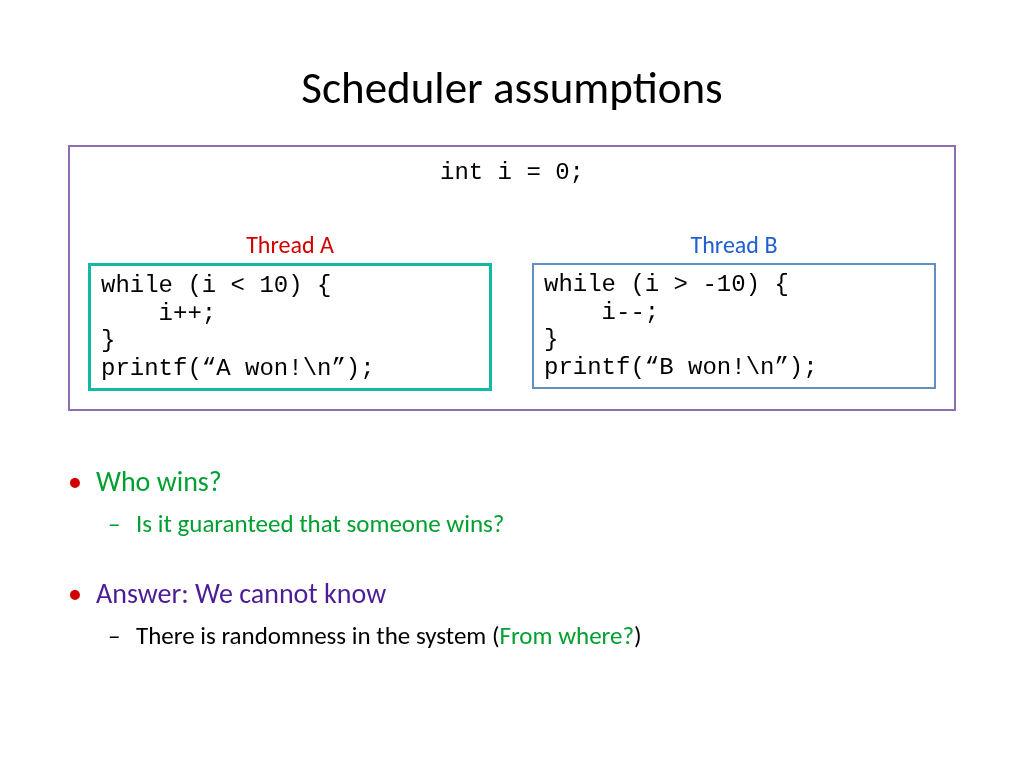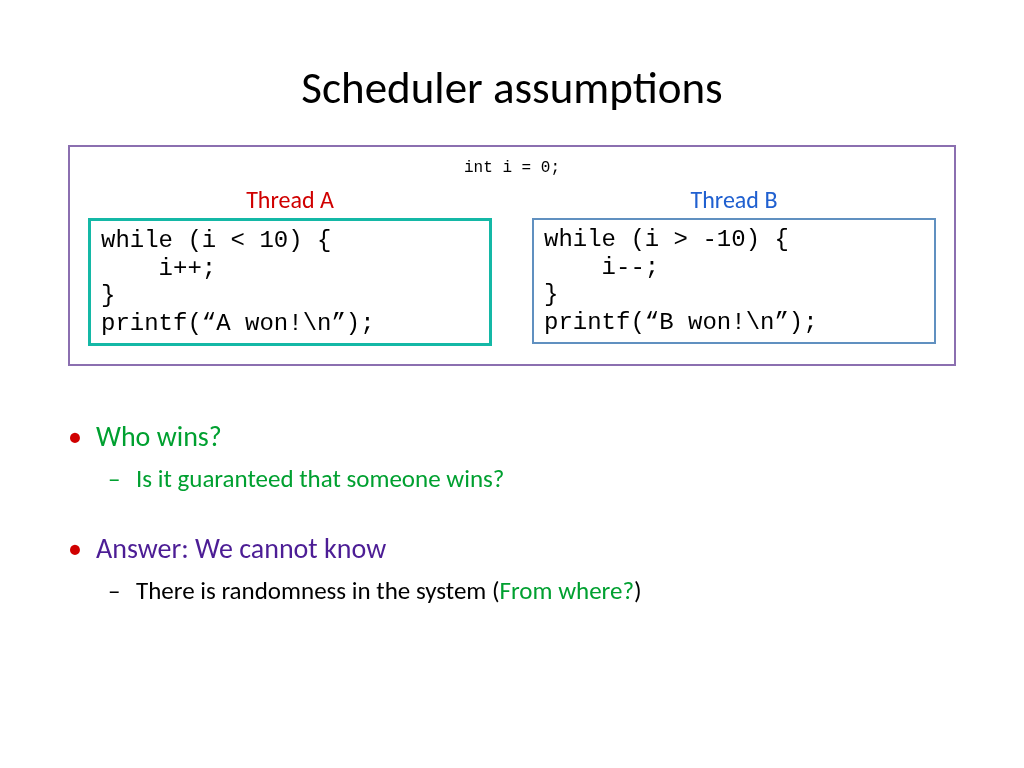--- a/index.html
+++ b/index.html
@@ -1,23 +1,23 @@
 <!DOCTYPE html>
 <html><head>
 <meta charset="utf-8">
 <style>
   * { box-sizing: border-box; margin: 0; padding: 0; }
   html, body { width: 1024px; height: 768px; font-family: Calibri, Arial, sans-serif; background: #fff; color: #000; }
   .slide { width: 1024px; height: 592px; padding: 0 68px; position: relative; }
   .title { font-size: 45px; text-align: center; padding-top: 60px; padding-bottom: 30px; font-weight: 400; }
   .outer-box { border: 2px solid #8b6fb0; padding: 12px 18px 18px 18px; }
-  .shared { font-family: "Courier New", monospace; font-size: 16px; text-align: center; margin-bottom: 8px; }
+  .shared { font-family: "Courier New", monospace; font-size: 24px; text-align: center; margin-bottom: 8px; }
   .threads { display: flex; gap: 40px; }
   .thread { flex: 1; }
-  .thread-label { font-size: 24px; text-align: center; margin-bottom: 4px; }
+  .thread-label { font-size: 24px; text-align: center; margin-bottom: 4px; margin-top: 36px; }
   .label-a { color: #d00000; }
   .label-b { color: #2060d0; }
   .code-box { font-family: "Courier New", monospace; font-size: 24px; white-space: pre; padding: 6px 10px; line-height: 1.15; }
   .box-a { border: 3px solid #14b8a6; }
   .box-b { border: 2px solid #6090c0; }
   .bullets { margin-top: 52px; font-size: 28px; line-height: 1.35; }
   .b1 { margin-left: 0; }
   .b1-mark { color: #d00000; display: inline-block; width: 28px; }
   .b1-text-green { color: #00a030; }
   .b1-text-red { color: #4c1d95; }

